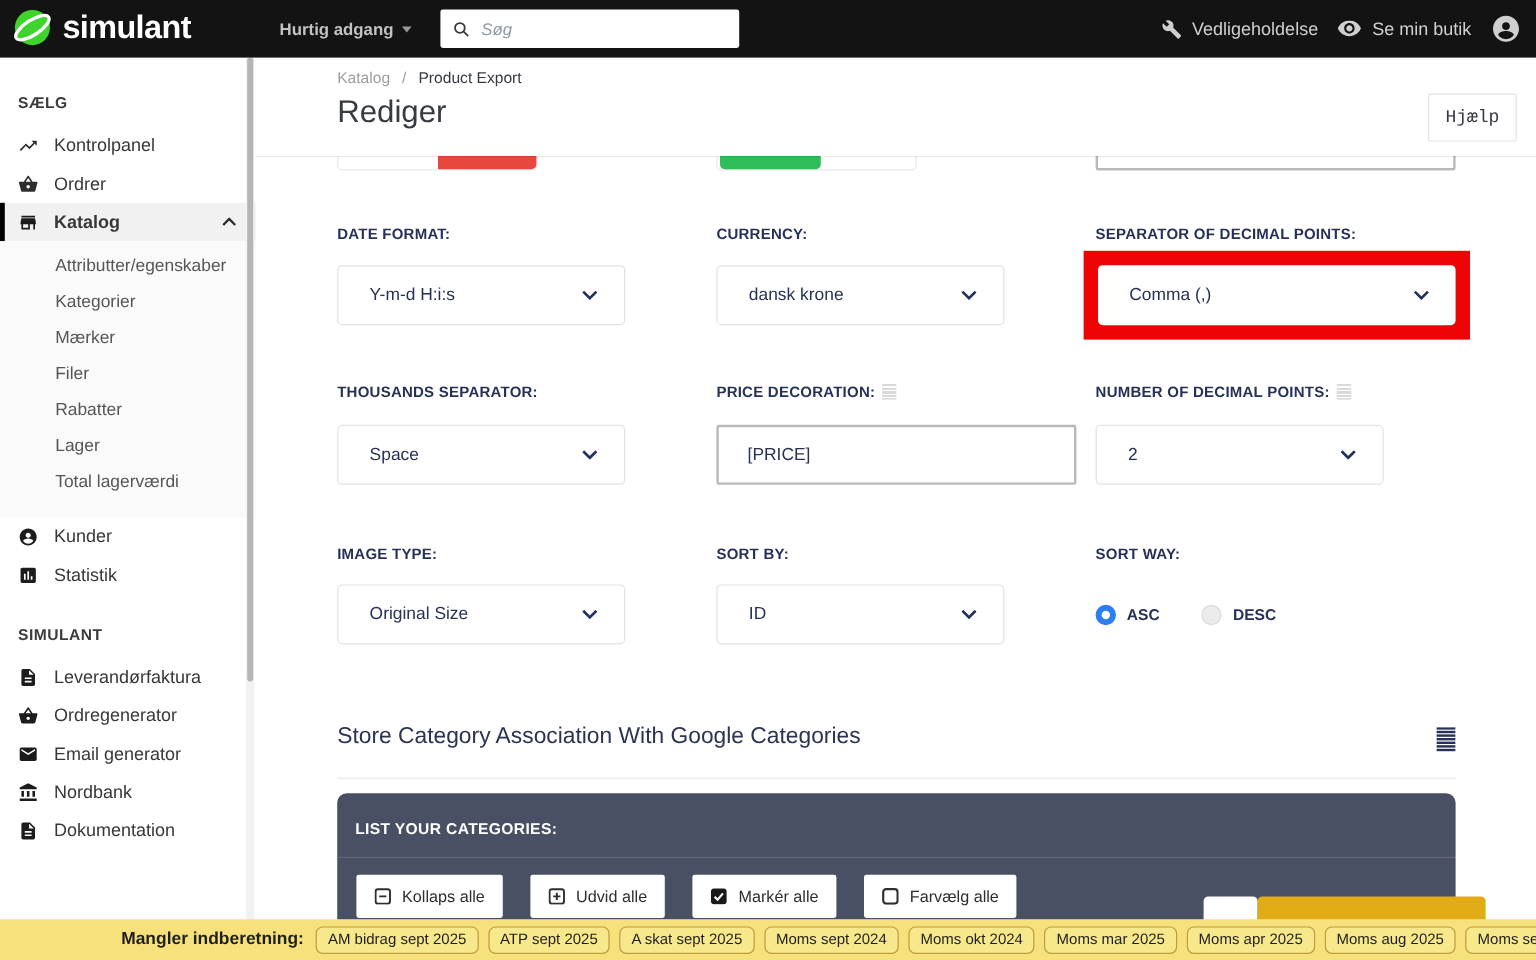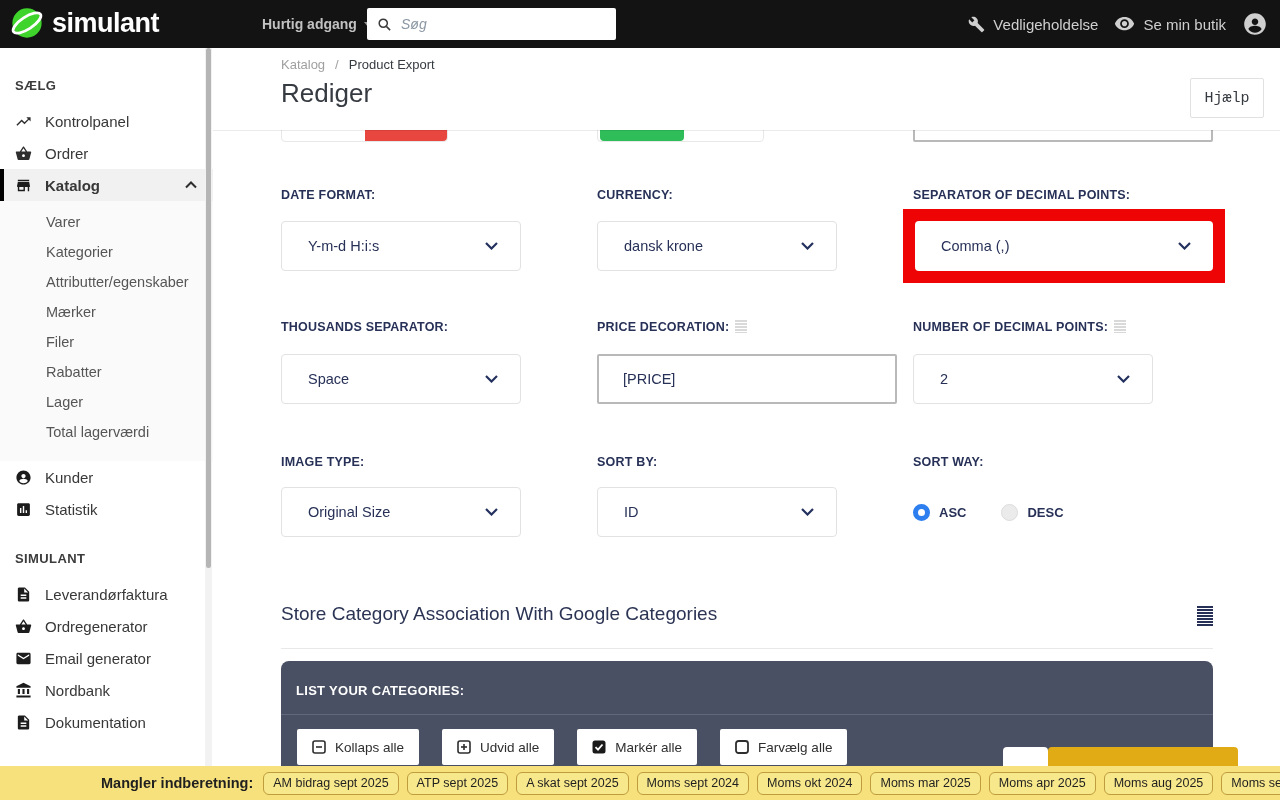--- a/index.html
+++ b/index.html
@@ -5,21 +5,21 @@
   * { margin:0; padding:0; box-sizing:border-box; }
   html,body { width:1280px; height:800px; overflow:hidden; background:#fff;
               font-family:"Liberation Sans", sans-serif; }
   #page { position:absolute; inset:0; width:1280px; height:800px; }
 
   
   #topbar { position:absolute; left:0; top:0; width:1280px; height:48px; background:#131313; z-index:20; }
   .logo { position:absolute; left:10px; top:6px; display:flex; align-items:center; gap:8px; }
   .brand { color:#fff; font-size:27px; font-weight:700; letter-spacing:-0.5px; }
   .quick { position:absolute; left:233px; top:0; height:48px; display:flex; align-items:center; gap:7px;
-           color:#c2c2c2; font-size:14px; font-weight:700;margin-left:29px; }
+           color:#c2c2c2; font-size:14px; font-weight:700; }
   .caret-down { width:0; height:0; border-left:4px solid transparent; border-right:4px solid transparent;
                 border-top:5px solid #9a9a9a; display:inline-block; }
   .searchbox { position:absolute; left:367px; top:8px; width:249px; height:32px; background:#fff;
                border-radius:2px; display:flex; align-items:center; padding:0 10px; gap:9px; }
   .searchbox input { flex:1; border:none; outline:none; font-size:14px; font-style:italic; color:#444;
                      font-family:"Liberation Sans", sans-serif; }
   .searchbox input::placeholder { color:#8b97a3; font-style:italic; }
   .top-right { position:absolute; right:12px; top:0; height:48px; display:flex; align-items:center; gap:16px;
                color:#cfcfcf; font-size:15px; }
   .top-group { display:flex; align-items:center; gap:8px; }
@@ -165,23 +165,22 @@
       <svg width="17" height="17" viewBox="0 0 24 24">
         <path fill="#1c1c1c" d="M20 4H4v2h16V4zm1 10v-2l-1-5H4l-1 5v2h1v6h10v-6h4v6h2v-6h1zm-9 4H6v-4h6v4z"></path>
       </svg>
       <span>Katalog</span>
       <svg class="chev-up" width="12" height="8" viewBox="0 0 12 8">
         <polyline points="1,6.5 6,1.5 11,6.5" fill="none" stroke="#2e2e2e" stroke-width="2"></polyline>
       </svg>
     </div>
 
     <div class="subwrap">
-      <div class="sub">Varer</div>
+      <div class="sub">Attributter/egenskaber</div>
       <div class="sub">Kategorier</div>
-      <div class="sub">Attributter/egenskaber</div>
       <div class="sub">Mærker</div>
       <div class="sub">Filer</div>
       <div class="sub">Rabatter</div>
       <div class="sub">Lager</div>
       <div class="sub">Total lagerværdi</div>
     </div>
 
     <div class="item">
       <svg width="17" height="17" viewBox="0 0 24 24">
         <path fill="#1c1c1c" d="M12 2C6.5 2 2 6.5 2 12s4.5 10 10 10 10-4.5 10-10S17.5 2 12 2zm0 5c1.7 0 3 1.3 3 3s-1.3 3-3 3-3-1.3-3-3 1.3-3 3-3zm0 13c-2.5 0-4.7-1.3-6-3.2.03-2 4-3.1 6-3.1s5.97 1.1 6 3.1c-1.3 1.9-3.5 3.2-6 3.2z"></path>

